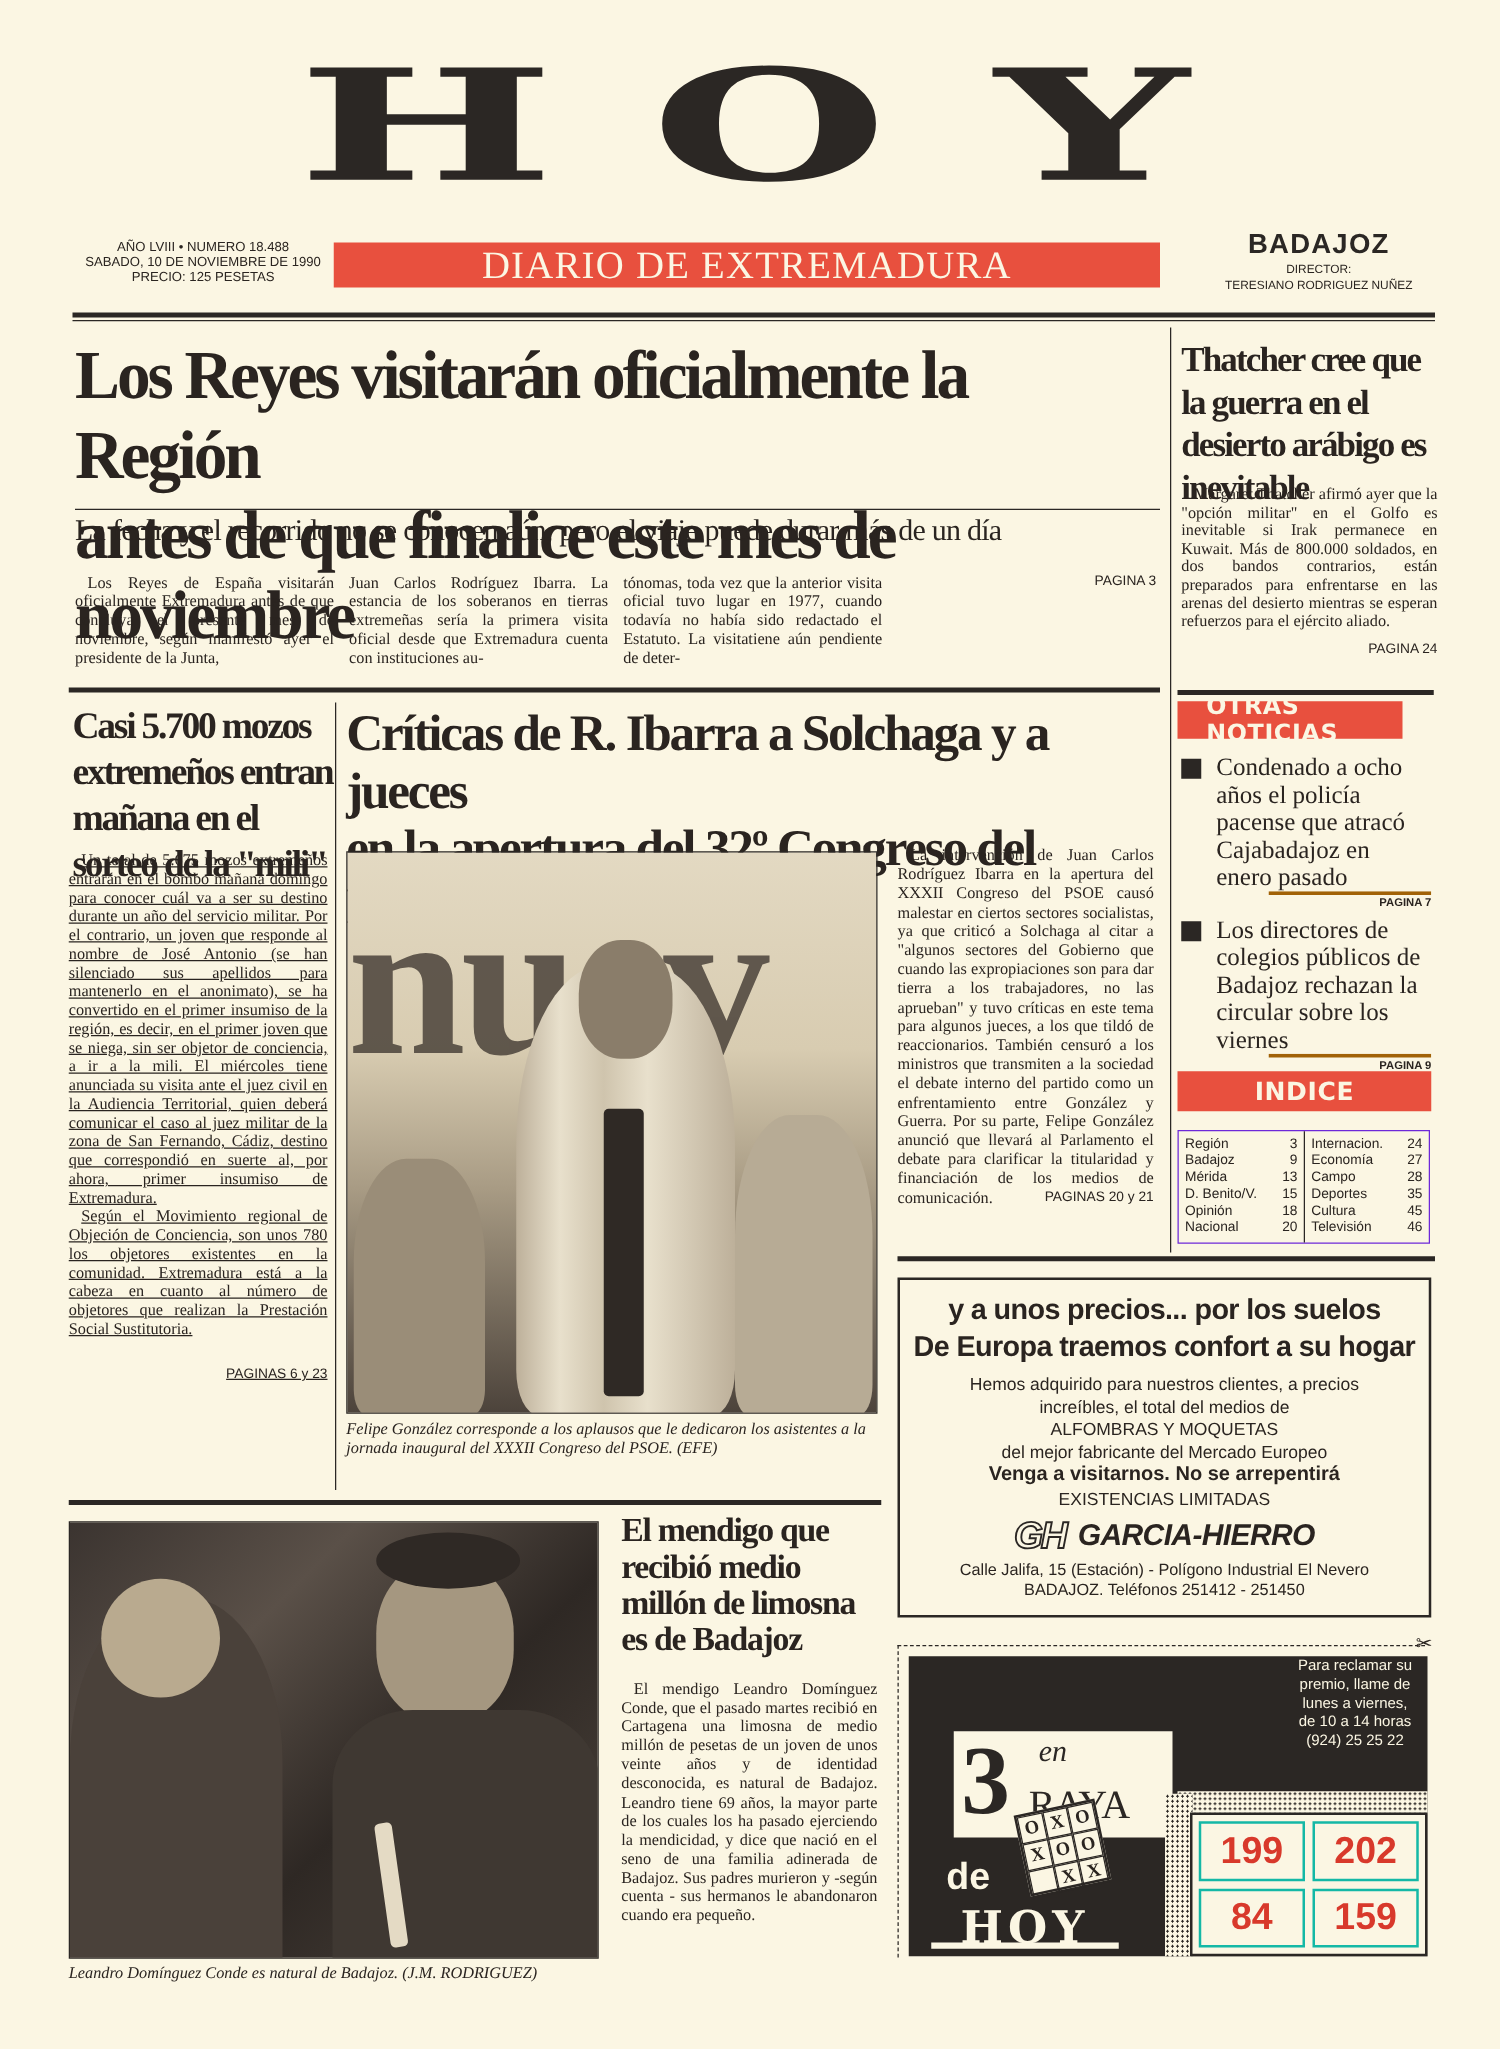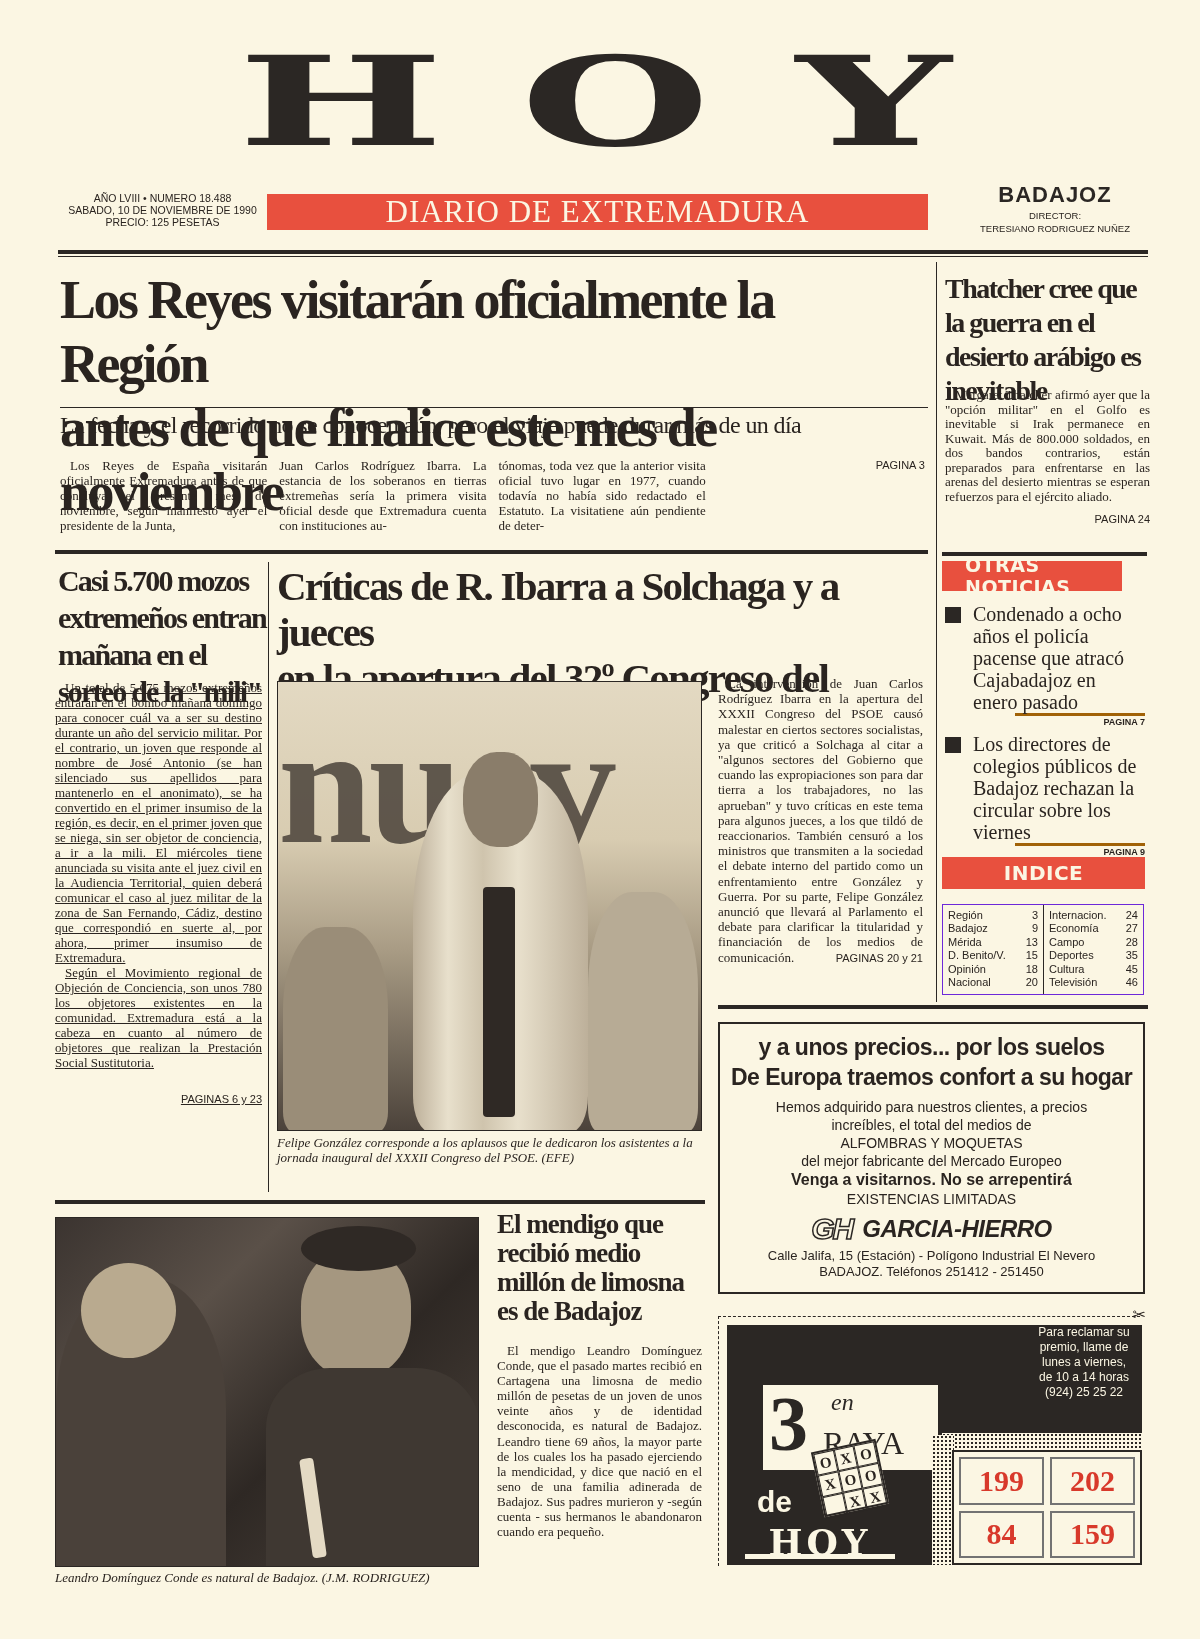--- a/index.html
+++ b/index.html
@@ -212,22 +212,22 @@
     position: absolute; right: 8px; top: 0; width: 100px;
     color: #fbf6e3; font-family: "Liberation Sans", sans-serif;
     font-size: 12px; line-height: 15px; text-align: center;
   }
   .numbox {
     position: absolute; left: 225px; top: 125px; width: 190px; height: 115px;
     background: #fbf6e3; border: 2px solid #2b2724;
     display: grid; grid-template-columns: 1fr 1fr; gap: 6px; padding: 5px;
   }
   .numbox span {
-    border: 2px solid #737373; color: #d8392b;
-    font-family: Liberation Serif, serif; font-weight: bold; font-size: 30px;
+    border: 2px solid #14b8a6; color: #d8392b;
+    font-family: Liberation Sans, sans-serif; font-weight: bold; font-size: 30px;
     display: flex; align-items: center; justify-content: center;
   }
   .hatch {
     position: absolute; left: 205px; top: 110px; width: 22px; height: 130px;
     background-image: radial-gradient(#2b2724 1px, #fbf6e3 1px);
     background-size: 4px 4px;
   }
   .hatch-top {
     position: absolute; left: 215px; top: 108px; width: 200px; height: 18px;
     background-image: radial-gradient(#2b2724 1px, #fbf6e3 1px);

